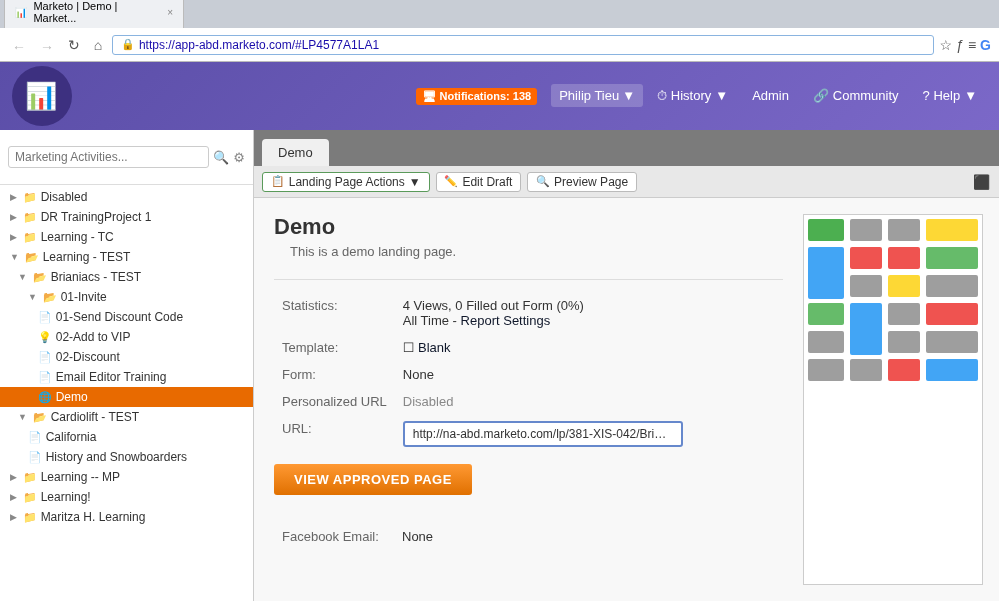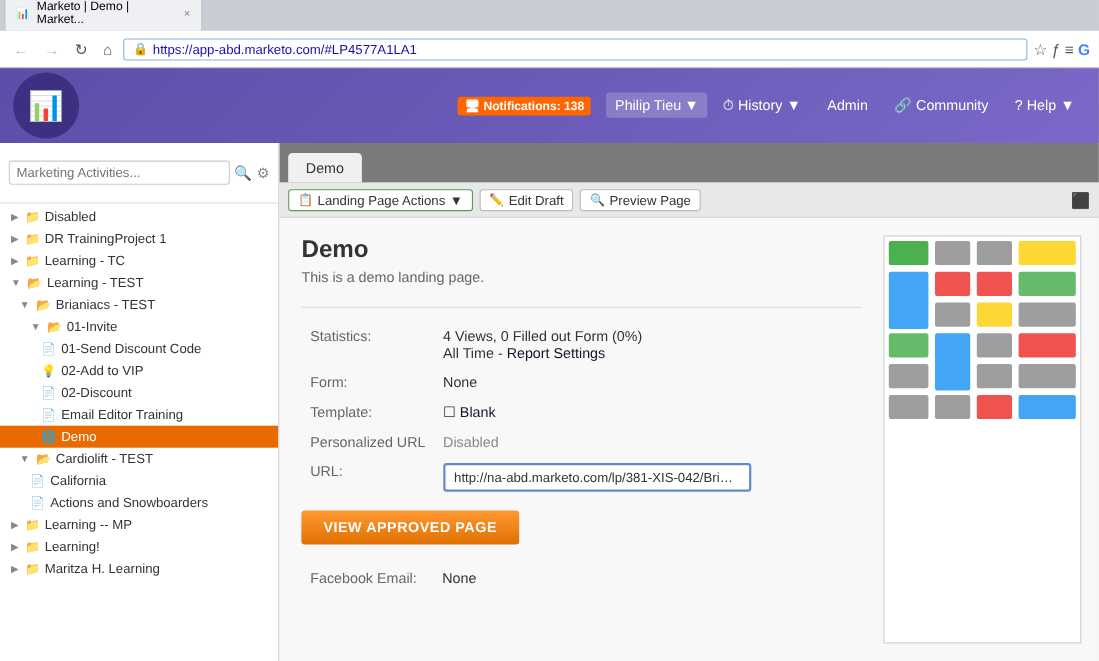--- a/index.html
+++ b/index.html
@@ -61,29 +61,29 @@
     .toolbar-btn { background: #fff; border: 1px solid #bbb; border-radius: 3px; padding: 2px 8px; font-size: 12px; cursor: pointer; display: flex; align-items: center; gap: 4px; color: #333; }
     .toolbar-btn .btn-icon { font-size: 11px; color: #5588cc; }
     .toolbar-btn-green { border-color: #5a9a5a; }
     .toolbar-spacer { flex: 1; }
     .maximize-btn { color: #666; cursor: pointer; font-size: 14px; }
 
     
     .page-content { flex: 1; background: #f8f8f8; overflow-y: auto; padding: 0; display: flex; gap: 0; }
     .page-main { flex: 1; padding: 16px 20px; }
     .page-title { font-size: 22px; font-weight: bold; color: #333; margin-bottom: 4px; }
-    .page-subtitle { font-size: 13px; color: #666; margin-bottom: 20px; }
+    .page-subtitle { font-size: 13px; color: #666; margin-bottom: 20px; margin-left: 16px; }
     .divider { border: none; border-top: 1px solid #ddd; margin: 12px 0; }
     .info-table { width: 100%; border-collapse: collapse; margin-top: 12px; }
     .info-table td { padding: 6px 8px; vertical-align: top; font-size: 13px; }
     .info-table td:first-child { color: #666; font-weight: normal; width: 120px; white-space: nowrap; }
     .info-table td:last-child { color: #333; }
     .link-blue { color: #0f172a; text-decoration: none; cursor: pointer; }
     .url-field { border: 2px solid #6688cc; border-radius: 3px; padding: 4px 8px; background: #fff; font-size: 12px; color: #333; width: 280px; display: inline-block; overflow: hidden; text-overflow: ellipsis; white-space: nowrap; }
-    .view-approved-btn { background: linear-gradient(180deg, #ff9933 0%, #e07000 100%); color: white; border: none; border-radius: 3px; padding: 8px 20px; font-size: 13px; font-weight: bold; cursor: pointer; margin-top: 8px; margin-bottom: 5px; letter-spacing: 0.5px; }
+    .view-approved-btn { background: linear-gradient(180deg, #ff9933 0%, #e07000 100%); color: white; border: none; border-radius: 3px; padding: 8px 20px; font-size: 13px; font-weight: bold; cursor: pointer; margin-top: 8px; margin-bottom: 16px; letter-spacing: 0.5px; }
     .disabled-badge { color: #888; }
 
     
     .template-preview { width: 180px; background: #fff; border: 1px solid #ccc; margin: 16px 16px 16px 0; flex-shrink: 0; position: relative; }
 
     
     .sidebar::-webkit-scrollbar { width: 8px; }
     .sidebar::-webkit-scrollbar-track { background: #f1f1f1; }
     .sidebar::-webkit-scrollbar-thumb { background: #ccc; border-radius: 4px; }
     .page-content::-webkit-scrollbar { width: 8px; }
@@ -214,21 +214,21 @@
         <span class="expand-arrow">▼</span>
         <span class="item-icon folder-icon-blue">📂</span>
         <span>Cardiolift - TEST</span>
       </div>
       <div class="sidebar-item indent-2">
         <span class="item-icon file-icon">📄</span>
         <span>California</span>
       </div>
       <div class="sidebar-item indent-2">
         <span class="item-icon file-icon">📄</span>
-        <span>Actions and Snowboarders</span>
+        <span>History and Snowboarders</span>
       </div>
       <div class="sidebar-item">
         <span class="expand-arrow">▶</span>
         <span class="item-icon folder-icon-orange">📁</span>
         <span>Learning -- MP</span>
       </div>
       <div class="sidebar-item">
         <span class="expand-arrow">▶</span>
         <span class="item-icon folder-icon-orange">📁</span>
         <span>Learning!</span>
@@ -275,29 +275,29 @@
         <table class="info-table">
           <tbody>
               <tr>
             <td>Statistics:</td>
             <td>
               <span>4 Views, 0 Filled out Form (0%)</span><br>
               <span>All Time - </span><a class="link-blue">Report Settings</a>
             </td>
           </tr>
           <tr>
-            <td>Form:</td>
-            <td>None</td>
-          </tr>
-          <tr>
             <td>Template:</td>
             <td>
               <span>☐</span>
               <a class="link-blue">Blank</a>
             </td>
+          </tr>
+          <tr>
+            <td>Form:</td>
+            <td>None</td>
           </tr>
           <tr>
             <td>Personalized URL</td>
             <td>
               <span class="disabled-badge">Disabled</span>
             </td>
           </tr>
           <tr>
             <td>URL:</td>
             <td>

